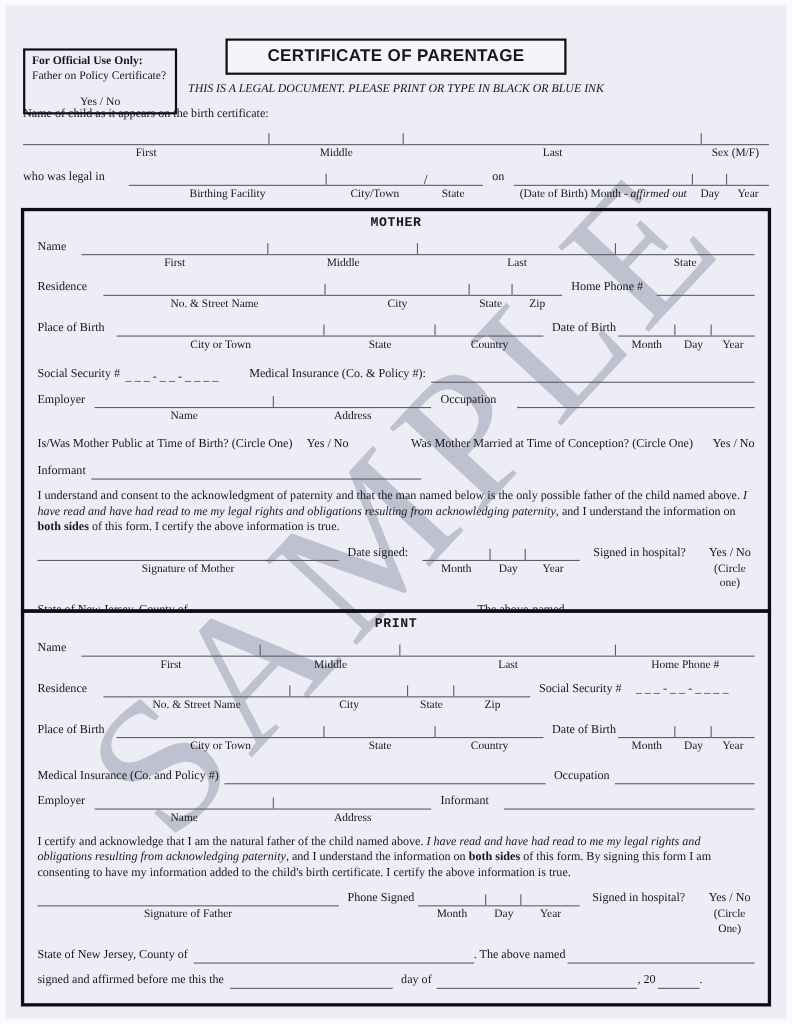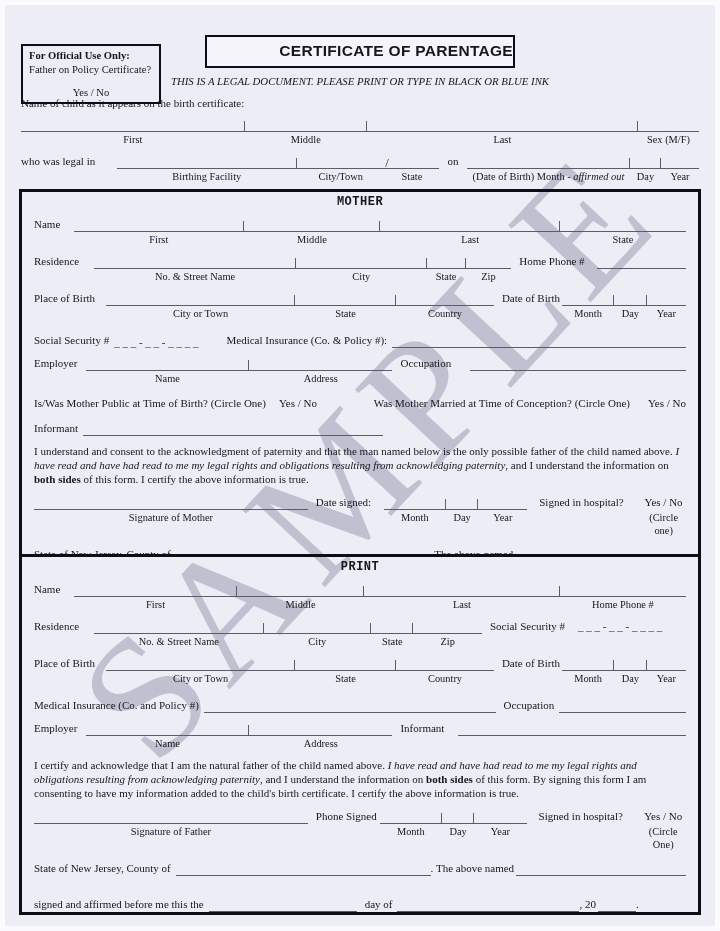--- a/index.html
+++ b/index.html
@@ -11,21 +11,21 @@
   .paper{width:100%;height:100%;background:var(--page-bg);position:relative;overflow:hidden;}
   .wm{position:absolute;left:-10px;top:368px;width:740px;text-align:center;line-height:1;
       font-size:172px;letter-spacing:12px;color:var(--watermark);opacity:.42;
       transform:rotate(-47deg);pointer-events:none;z-index:0;font-family:"Liberation Serif",serif;}
   .content{position:relative;z-index:1;}
   
   .official{position:absolute;left:16px;top:9px;width:140px;height:60px;border:2px solid var(--border);
             padding:3px 6px;font-size:10.6px;line-height:1.3;box-sizing:border-box;}
   .ob1{font-weight:bold;}
   .ob3{text-align:center;margin-top:9px;}
-  .titlebox{margin:30px auto 0;width:306px;border:2px solid var(--border);text-align:right;
+  .titlebox{margin:30px auto 0;width:306px;border:2px solid var(--border);text-align:center;
             font-family:"Liberation Sans",sans-serif;font-weight:bold;font-size:15.5px;
             padding:5px 0 6px;letter-spacing:.3px;background:#f4f4fa;}
   .subtitle{text-align:center;font-style:italic;font-size:10.8px;margin-top:7px;}
   .intro{margin:10px 16px 0;}
   .child{margin:0 16px;}
   
   .grp{display:grid;margin-top:8px;}
   .bl{border-bottom:1px solid var(--line);height:14px;align-self:end;position:relative;}
   .tk::after{content:"";position:absolute;right:0;bottom:0;width:1px;height:10px;background:var(--line);}
   .sl::after{content:"/";position:absolute;right:-4px;bottom:-3px;font-size:12.5px;color:var(--ink);}
@@ -280,21 +280,21 @@
        <span class="sub" style="grid-column:8">(Circle One)</span>
      </div>
 
      <div class="flex" style="margin-top:10px">
        <span class="fl">State of New Jersey, County of</span>
        <span class="bl" style="flex:1.5"></span>
        <span class="fl" style="padding-right:2px">. The above named</span>
        <span class="bl" style="flex:1"></span>
      </div>
 
-     <div class="flex" style="margin-top:21px">
+     <div class="flex" style="margin-top:8px">
        <span class="fl">signed and affirmed before me this the</span>
        <span class="bl" style="width:148px"></span>
        <span class="fl plft">day of</span>
        <span class="bl" style="width:182px"></span>
        <span class="fl" style="padding-right:2px">, 20</span>
        <span class="bl" style="width:38px"></span>
        <span class="fl">.</span>
      </div>
 
      <div class="flex" style="margin-top:11px">

